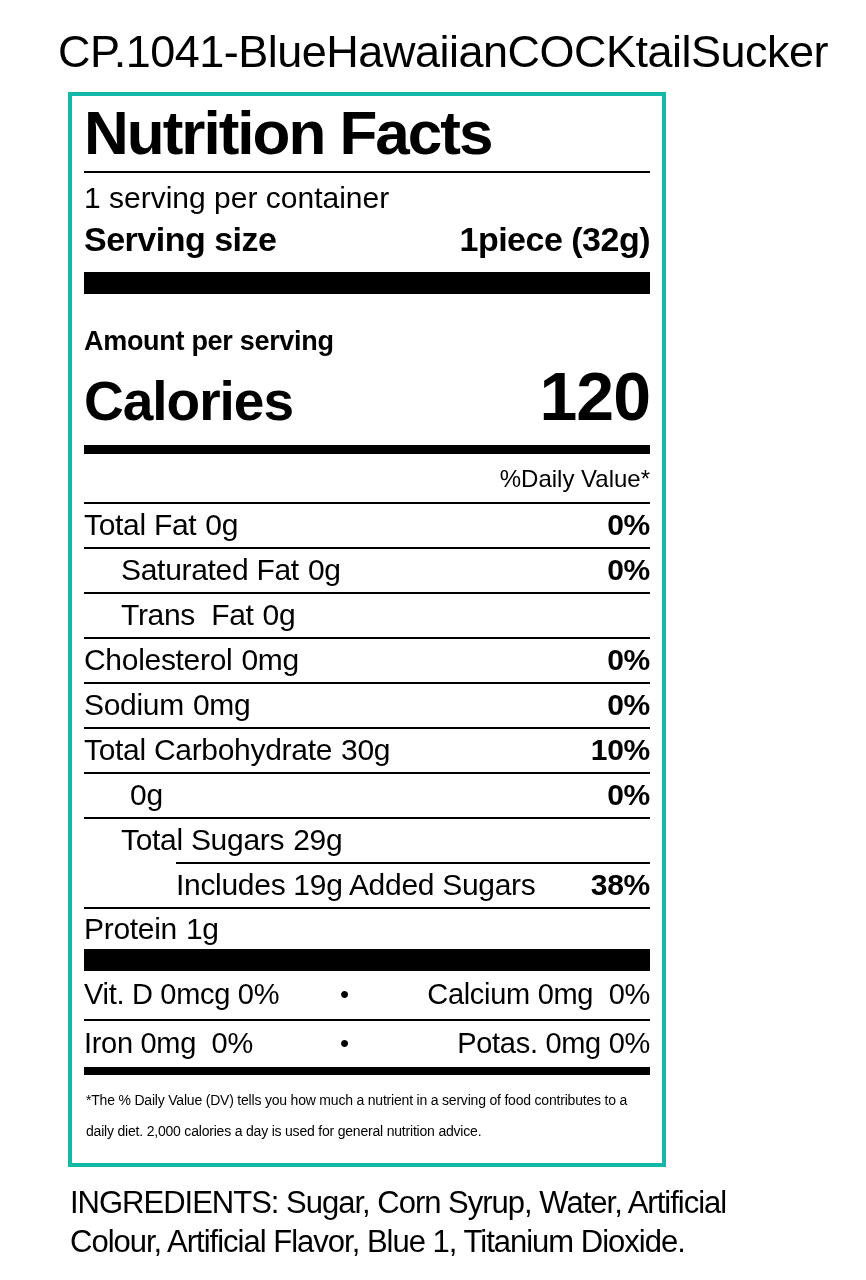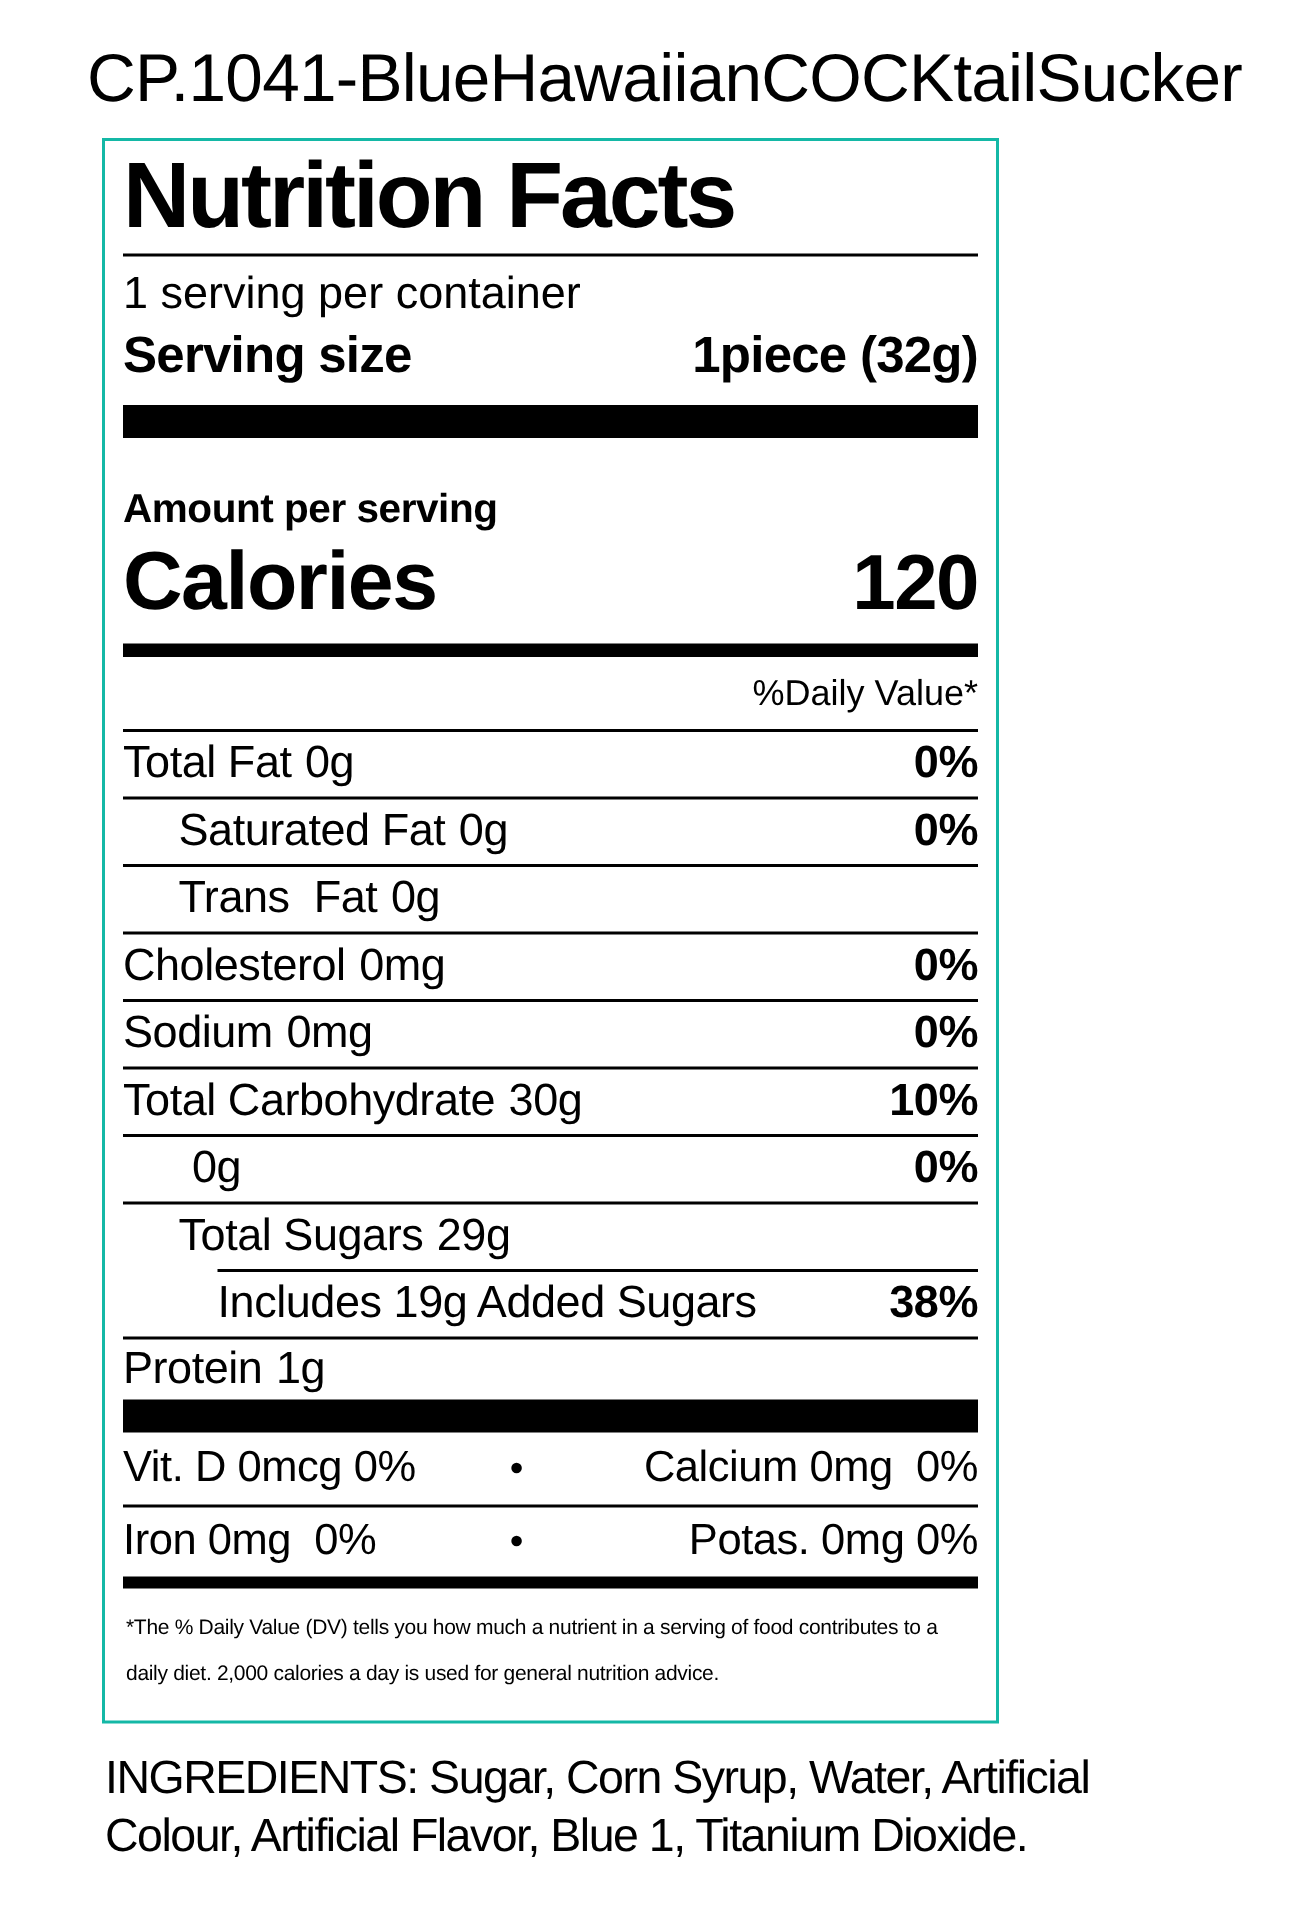--- a/index.html
+++ b/index.html
@@ -13,21 +13,21 @@
   .product-title {
     margin: 26px 0 14px 58px;
     font-size: 45px;
     font-weight: 400;
     letter-spacing: -0.5px;
     white-space: nowrap;
   }
   .label-box {
     margin-left: 68px;
     width: 598px;
-    border: 2px solid #14b8a6;
+    border: 4px solid #14b8a6;
     padding: 4px 12px 6px 12px;
     background: #fff;
   }
   .nf-heading {
     font-size: 62px;
     font-weight: 800;
     letter-spacing: -2px;
     line-height: 1.08;
     padding-bottom: 4px;
     border-bottom: 2px solid #000;
@@ -56,40 +56,40 @@
     letter-spacing: -0.3px;
     margin-top: 20px;
   }
   .calories-row {
     display: flex;
     justify-content: space-between;
     align-items: baseline;
     padding: 0 0 10px 0;
   }
   .calories-label { font-size: 55px; font-weight: 700; letter-spacing: -1px; }
-  .calories-value { font-size: 52px; font-weight: 700; letter-spacing: -1px; }
+  .calories-value { font-size: 68px; font-weight: 700; letter-spacing: -1px; }
   .dv-header {
     text-align: right;
     font-size: 24px;
     padding: 11px 0 9px 0;
   }
   .nrow {
     display: flex;
     align-items: center;
     border-top: 2px solid #000;
     min-height: 45px;
     font-size: 30px;
     letter-spacing: -0.3px;
   }
   .nrow .nm { white-space: pre; }
   .nrow.bold .nm { font-weight: 400; }
   .nrow .amt { margin-left: 9px; white-space: pre; }
   .nrow .dv { margin-left: auto; font-weight: 700; }
   .nrow.ind1 { padding-left: 37px; }
-  .nrow.sub { margin-left: 63px; }
+  .nrow.sub { margin-left: 92px; }
   .nrow.protein { min-height: 42px; align-items: center; }
   .vrow {
     display: flex;
     align-items: center;
     min-height: 48px;
     font-size: 29px;
     letter-spacing: -0.3px;
   }
   .vrow + .vrow { border-top: 2px solid #000; }
   .vrow .vl { width: 40%; white-space: pre; }

